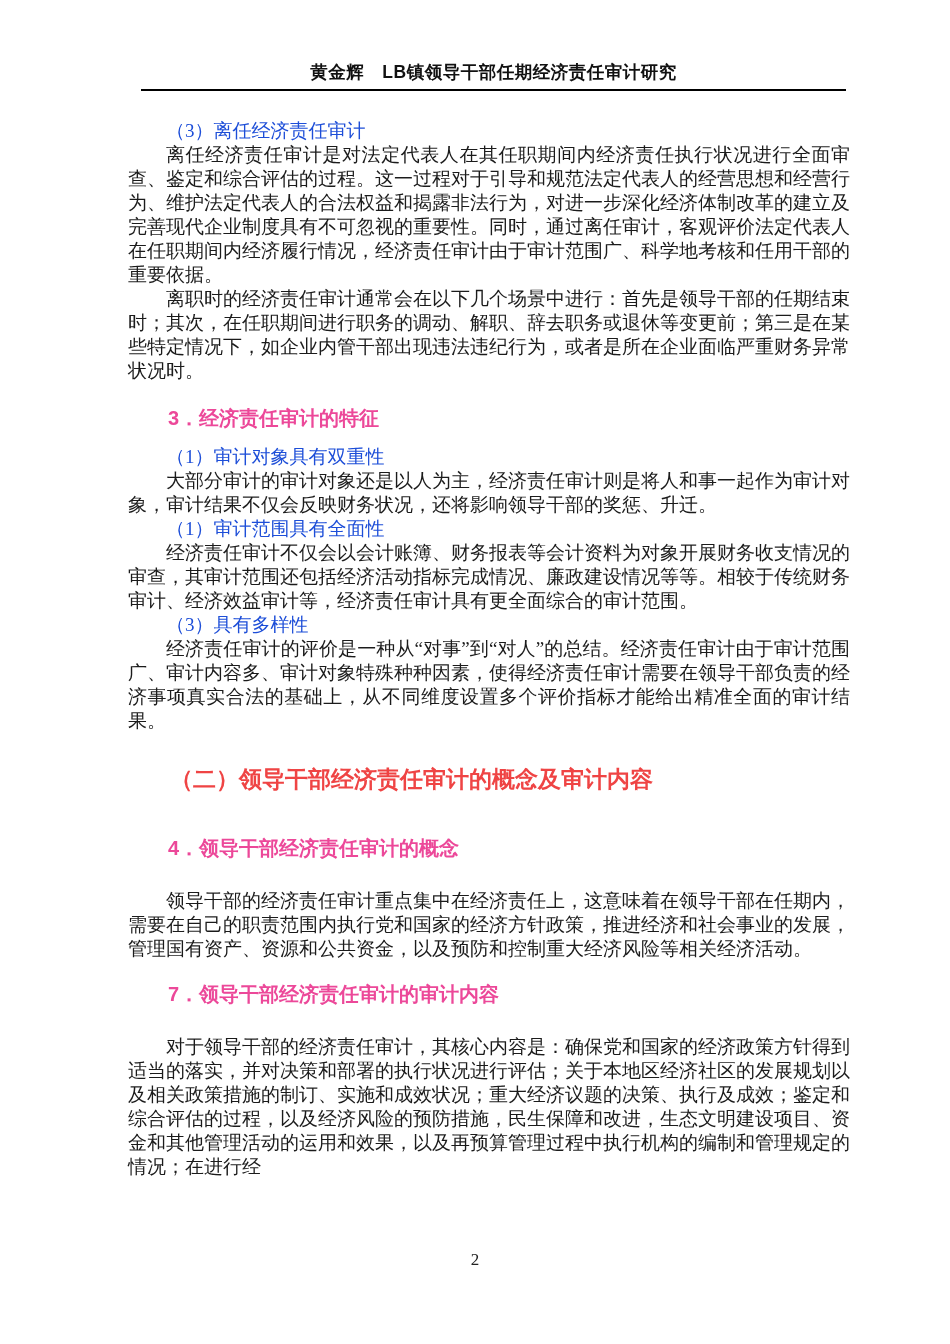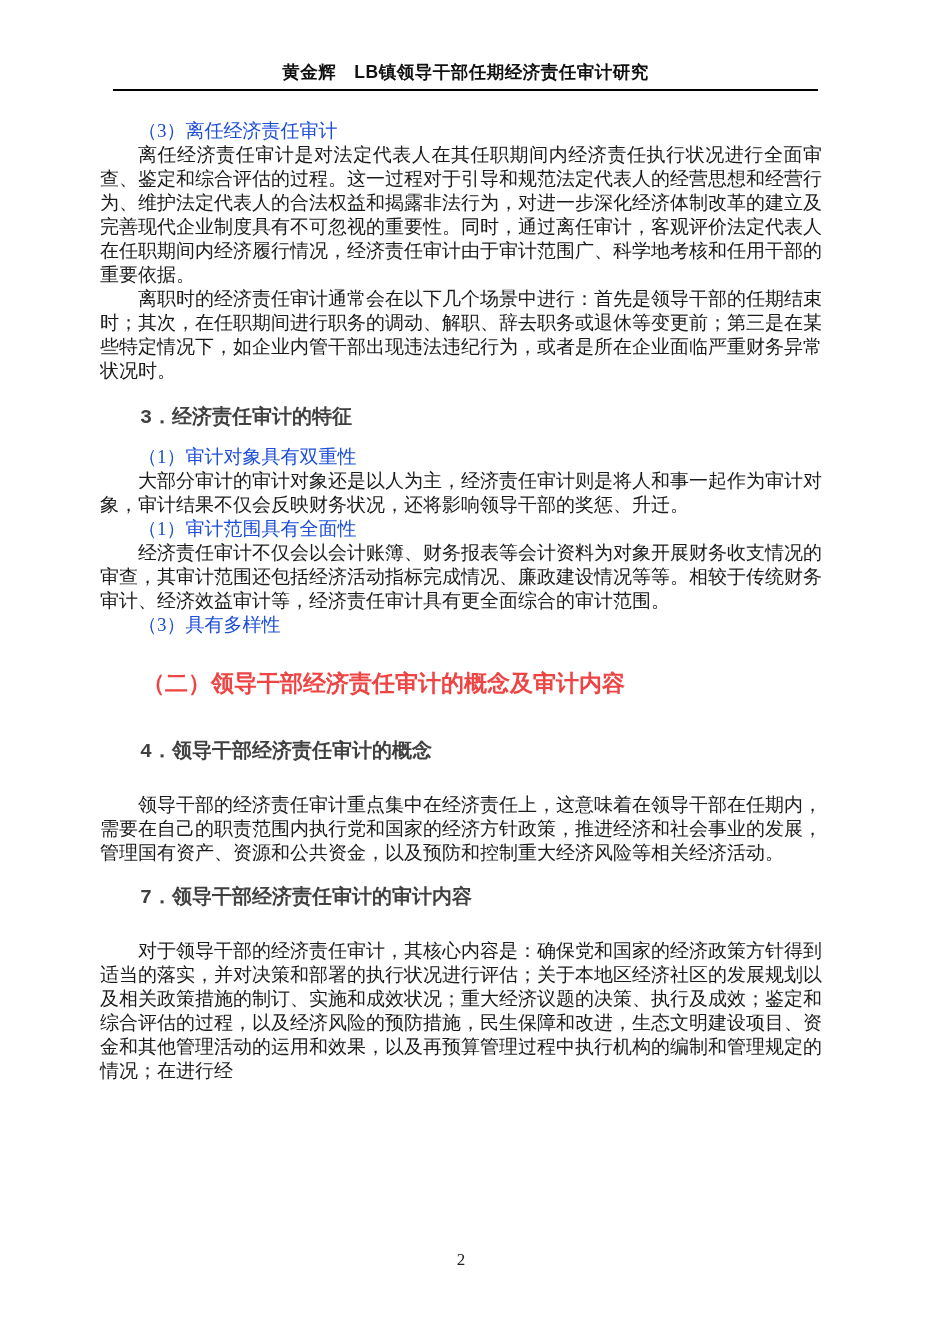--- a/index.html
+++ b/index.html
@@ -8,20 +8,21 @@
     background: #ffffff;
   }
   .page {
     position: relative;
     width: 922px;
     height: 1344px;
     background: #ffffff;
     color: #1b1b1b;
     font-family: "Liberation Serif", "DejaVu Serif", serif;
     overflow: hidden;
+    padding-left: 28px;
   }
   .header {
     margin: 0 104px 0 113px;
     padding-top: 60px;
     border-bottom: 2px solid #000000;
     text-align: center;
   }
   .header-title {
     display: inline-block;
     font-family: "Liberation Sans", "DejaVu Sans", sans-serif;
@@ -48,25 +49,25 @@
     line-height: 24px;
     text-indent: 2em;
     color: #1d4ed8;
   }
   .first-block {
     margin-top: 28px;
   }
   .sub-heading {
     margin: 22px 0 14px 0;
     padding-left: 40px;
-    font-family: Liberation Mono, monospace;
+    font-family: Liberation Sans, sans-serif;
     font-weight: bold;
     font-size: 20px;
     line-height: 26px;
-    color: #404040;
+    color: #ec4899;
   }
   .sub-heading.tight {
     margin: 20px 0 28px 0;
   }
   .section-heading {
     margin: 32px 0 42px 0;
     padding-left: 42px;
     font-family: "Liberation Sans", "DejaVu Sans", sans-serif;
     font-weight: bold;
     font-size: 23px;
@@ -103,20 +104,21 @@
 
     <h3 class="sub-heading">3．经济责任审计的特征</h3>
 
     <p class="item-label">（1）审计对象具有双重性</p>
     <p class="body-text">大部分审计的审计对象还是以人为主，经济责任审计则是将人和事一起作为审计对象，审计结果不仅会反映财务状况，还将影响领导干部的奖惩、升迁。</p>
 
     <p class="item-label">（1）审计范围具有全面性</p>
     <p class="body-text">经济责任审计不仅会以会计账簿、财务报表等会计资料为对象开展财务收支情况的审查，其审计范围还包括经济活动指标完成情况、廉政建设情况等等。相较于传统财务审计、经济效益审计等，经济责任审计具有更全面综合的审计范围。</p>
 
     <p class="item-label">（3）具有多样性</p>
+    <p class="body-text">经济责任审计的评价是一种从“对事”到“对人”的总结。经济责任审计由于审计范围广、审计内容多、审计对象特殊种种因素，使得经济责任审计需要在领导干部负责的经济事项真实合法的基础上，从不同维度设置多个评价指标才能给出精准全面的审计结果。</p>
 
     <h2 class="section-heading">（二）领导干部经济责任审计的概念及审计内容</h2>
 
     <h3 class="sub-heading tight">4．领导干部经济责任审计的概念</h3>
 
     <p class="body-text">领导干部的经济责任审计重点集中在经济责任上，这意味着在领导干部在任期内，需要在自己的职责范围内执行党和国家的经济方针政策，推进经济和社会事业的发展，管理国有资产、资源和公共资金，以及预防和控制重大经济风险等相关经济活动。</p>
 
     <h3 class="sub-heading tight">7．领导干部经济责任审计的审计内容</h3>
 
     <p class="body-text">对于领导干部的经济责任审计，其核心内容是：确保党和国家的经济政策方针得到适当的落实，并对决策和部署的执行状况进行评估；关于本地区经济社区的发展规划以及相关政策措施的制订、实施和成效状况；重大经济议题的决策、执行及成效；鉴定和综合评估的过程，以及经济风险的预防措施，民生保障和改进，生态文明建设项目、资金和其他管理活动的运用和效果，以及再预算管理过程中执行机构的编制和管理规定的情况；在进行经</p>

